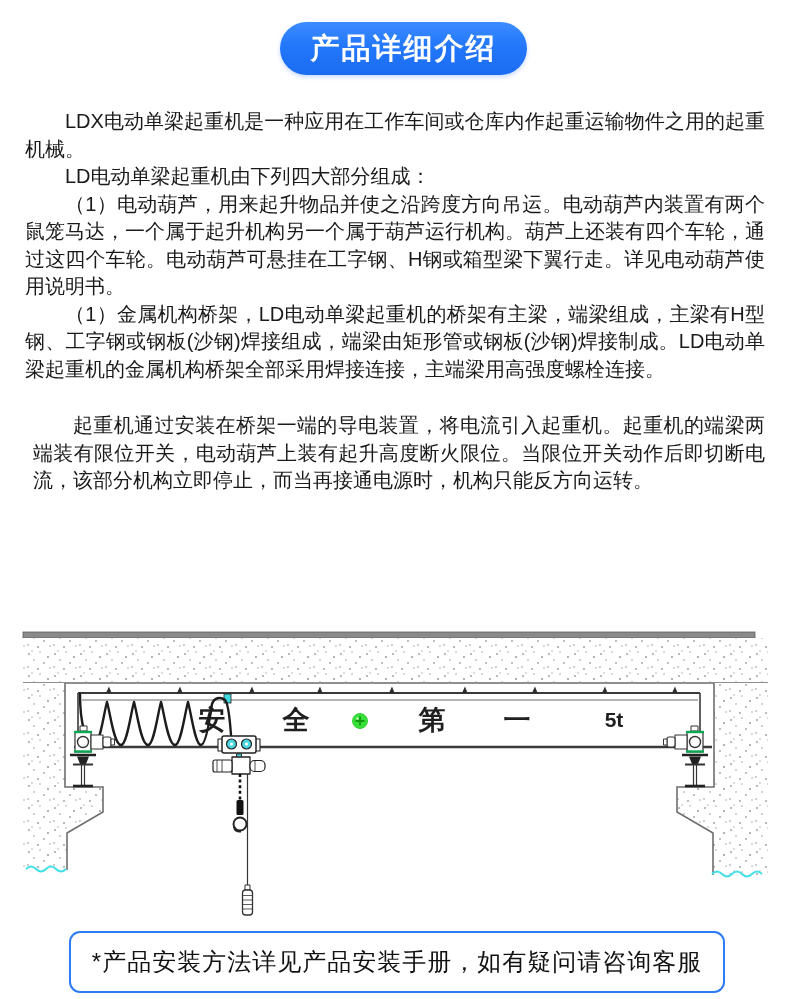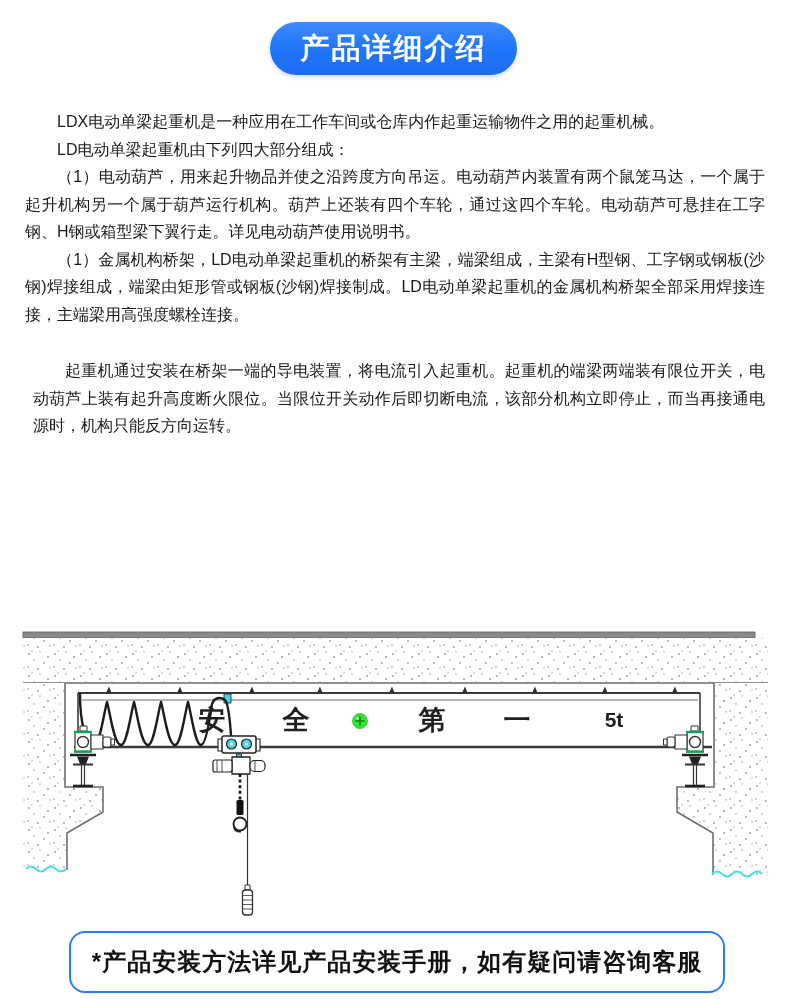--- a/index.html
+++ b/index.html
@@ -1,41 +1,41 @@
 <!DOCTYPE html>
 <html><head>
 <meta charset="utf-8">
 <style>
   html,body{margin:0;padding:0;background:#ffffff;}
   body{font-family:"Liberation Sans","DejaVu Sans",sans-serif;}
   .page{position:relative;width:790px;height:999px;background:#fff;overflow:hidden;}
 
   .title-pill{
-    position:absolute;left:270px;top:22px;width:247px;height:53px;
+    position:absolute;left:280px;top:22px;width:247px;height:53px;
     border-radius:27px;
     background:linear-gradient(180deg,#3d8bff 0%,#2277fa 45%,#1c6cf2 100%);
     color:#fff;font-size:29px;font-weight:bold;letter-spacing:2px;
     display:flex;align-items:center;justify-content:center;
     box-shadow:0 2px 4px rgba(30,108,242,.25);
   }
 
   .copy{
     position:absolute;left:25px;top:108px;width:740px;
-    color:#1a1a1a;font-size:16px;line-height:27.5px;text-align:justify;
+    color:#1a1a1a;font-size:20px;line-height:27.5px;text-align:justify;
   }
   .copy p{margin:0;text-indent:2em;}
   .copy p.gap{margin-top:29px;margin-left:8px;}
 
   .diagram{position:absolute;left:0;top:628px;width:790px;height:305px;}
 
   .footer-note{
     position:absolute;left:69px;top:931px;width:652px;height:58px;
-    border:2px solid #2e7bf6;border-radius:16px;background:#fff;
+    border:2px solid #2e7bf6;border-radius:11px;background:#fff;
     display:flex;align-items:center;justify-content:center;
-    color:#111;font-size:24px;font-weight:700;letter-spacing:1px;
+    color:#111;font-size:24px;font-weight:400;letter-spacing:1px;
   }
 
   svg text{font-family:"Liberation Sans","DejaVu Sans",sans-serif;}
 </style>
 </head>
 <body>
 
 <div class="page">
 
   <div class="title-pill">

